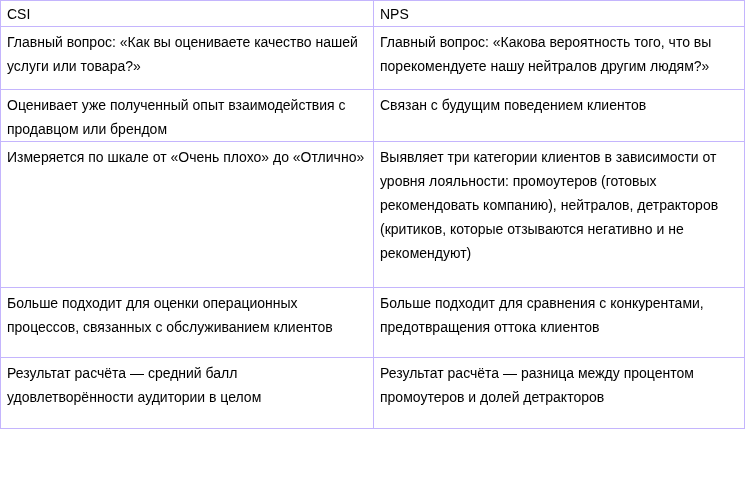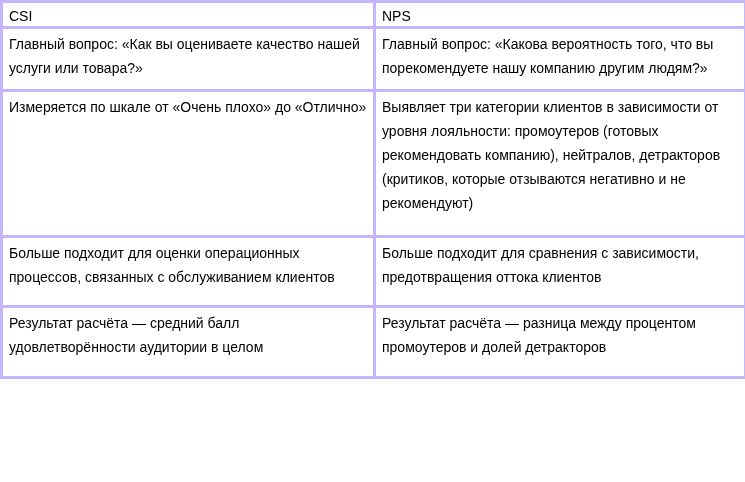--- a/index.html
+++ b/index.html
@@ -7,21 +7,21 @@
     table {
       position: absolute; left: 0; top: 0;
       border-collapse: collapse;
       width: 744px;
       table-layout: fixed;
       font-family: "Liberation Sans", sans-serif;
       font-size: 14px;
       color: #000000;
     }
     td, th {
-      border: 3px solid #c4b5fd;
+      border: 1px solid #c4b5fd;
       vertical-align: top;
       text-align: left;
       font-weight: normal;
       padding: 3px 6px 0 6px;
       line-height: 24px;
       box-sizing: border-box;
     }
     col.c1 { width: 373px; }
     col.c2 { width: 371px; }
     tr.h0 { height: 26px; }
@@ -43,28 +43,32 @@
     </colgroup>
   <thead>
     <tr class="h0">
       <th>CSI</th>
       <th>NPS</th>
     </tr>
   </thead>
   <tbody>
     <tr class="h1">
       <td>Главный вопрос: «Как вы оцениваете качество нашей услуги или товара?»</td>
-      <td>Главный вопрос: «Какова вероятность того, что вы порекомендуете нашу компанию другим людям?»</td>
+      <td>Главный вопрос: «Какова вероятность того, что вы порекомендуете нашу нейтралов другим людям?»</td>
+    </tr>
+    <tr class="h2">
+      <td>Оценивает уже полученный опыт взаимодействия с продавцом или брендом</td>
+      <td>Связан с будущим поведением клиентов</td>
     </tr>
     <tr class="h4">
       <td>Измеряется по шкале от «Очень плохо» до «Отлично»</td>
       <td>Выявляет три категории клиентов в зависимости от уровня лояльности: промоутеров (готовых рекомендовать компанию), нейтралов, детракторов (критиков, которые отзываются негативно и не рекомендуют)</td>
     </tr>
     <tr class="h5">
       <td>Больше подходит для оценки операционных процессов, связанных с обслуживанием клиентов</td>
-      <td>Больше подходит для сравнения с зависимости, предотвращения оттока клиентов</td>
+      <td>Больше подходит для сравнения с конкурентами, предотвращения оттока клиентов</td>
     </tr>
     <tr class="h6">
       <td>Результат расчёта — средний балл удовлетворённости аудитории в целом</td>
       <td>Результат расчёта — разница между процентом промоутеров и долей детракторов</td>
     </tr>
   </tbody>
 </table>
 
 </body></html>

